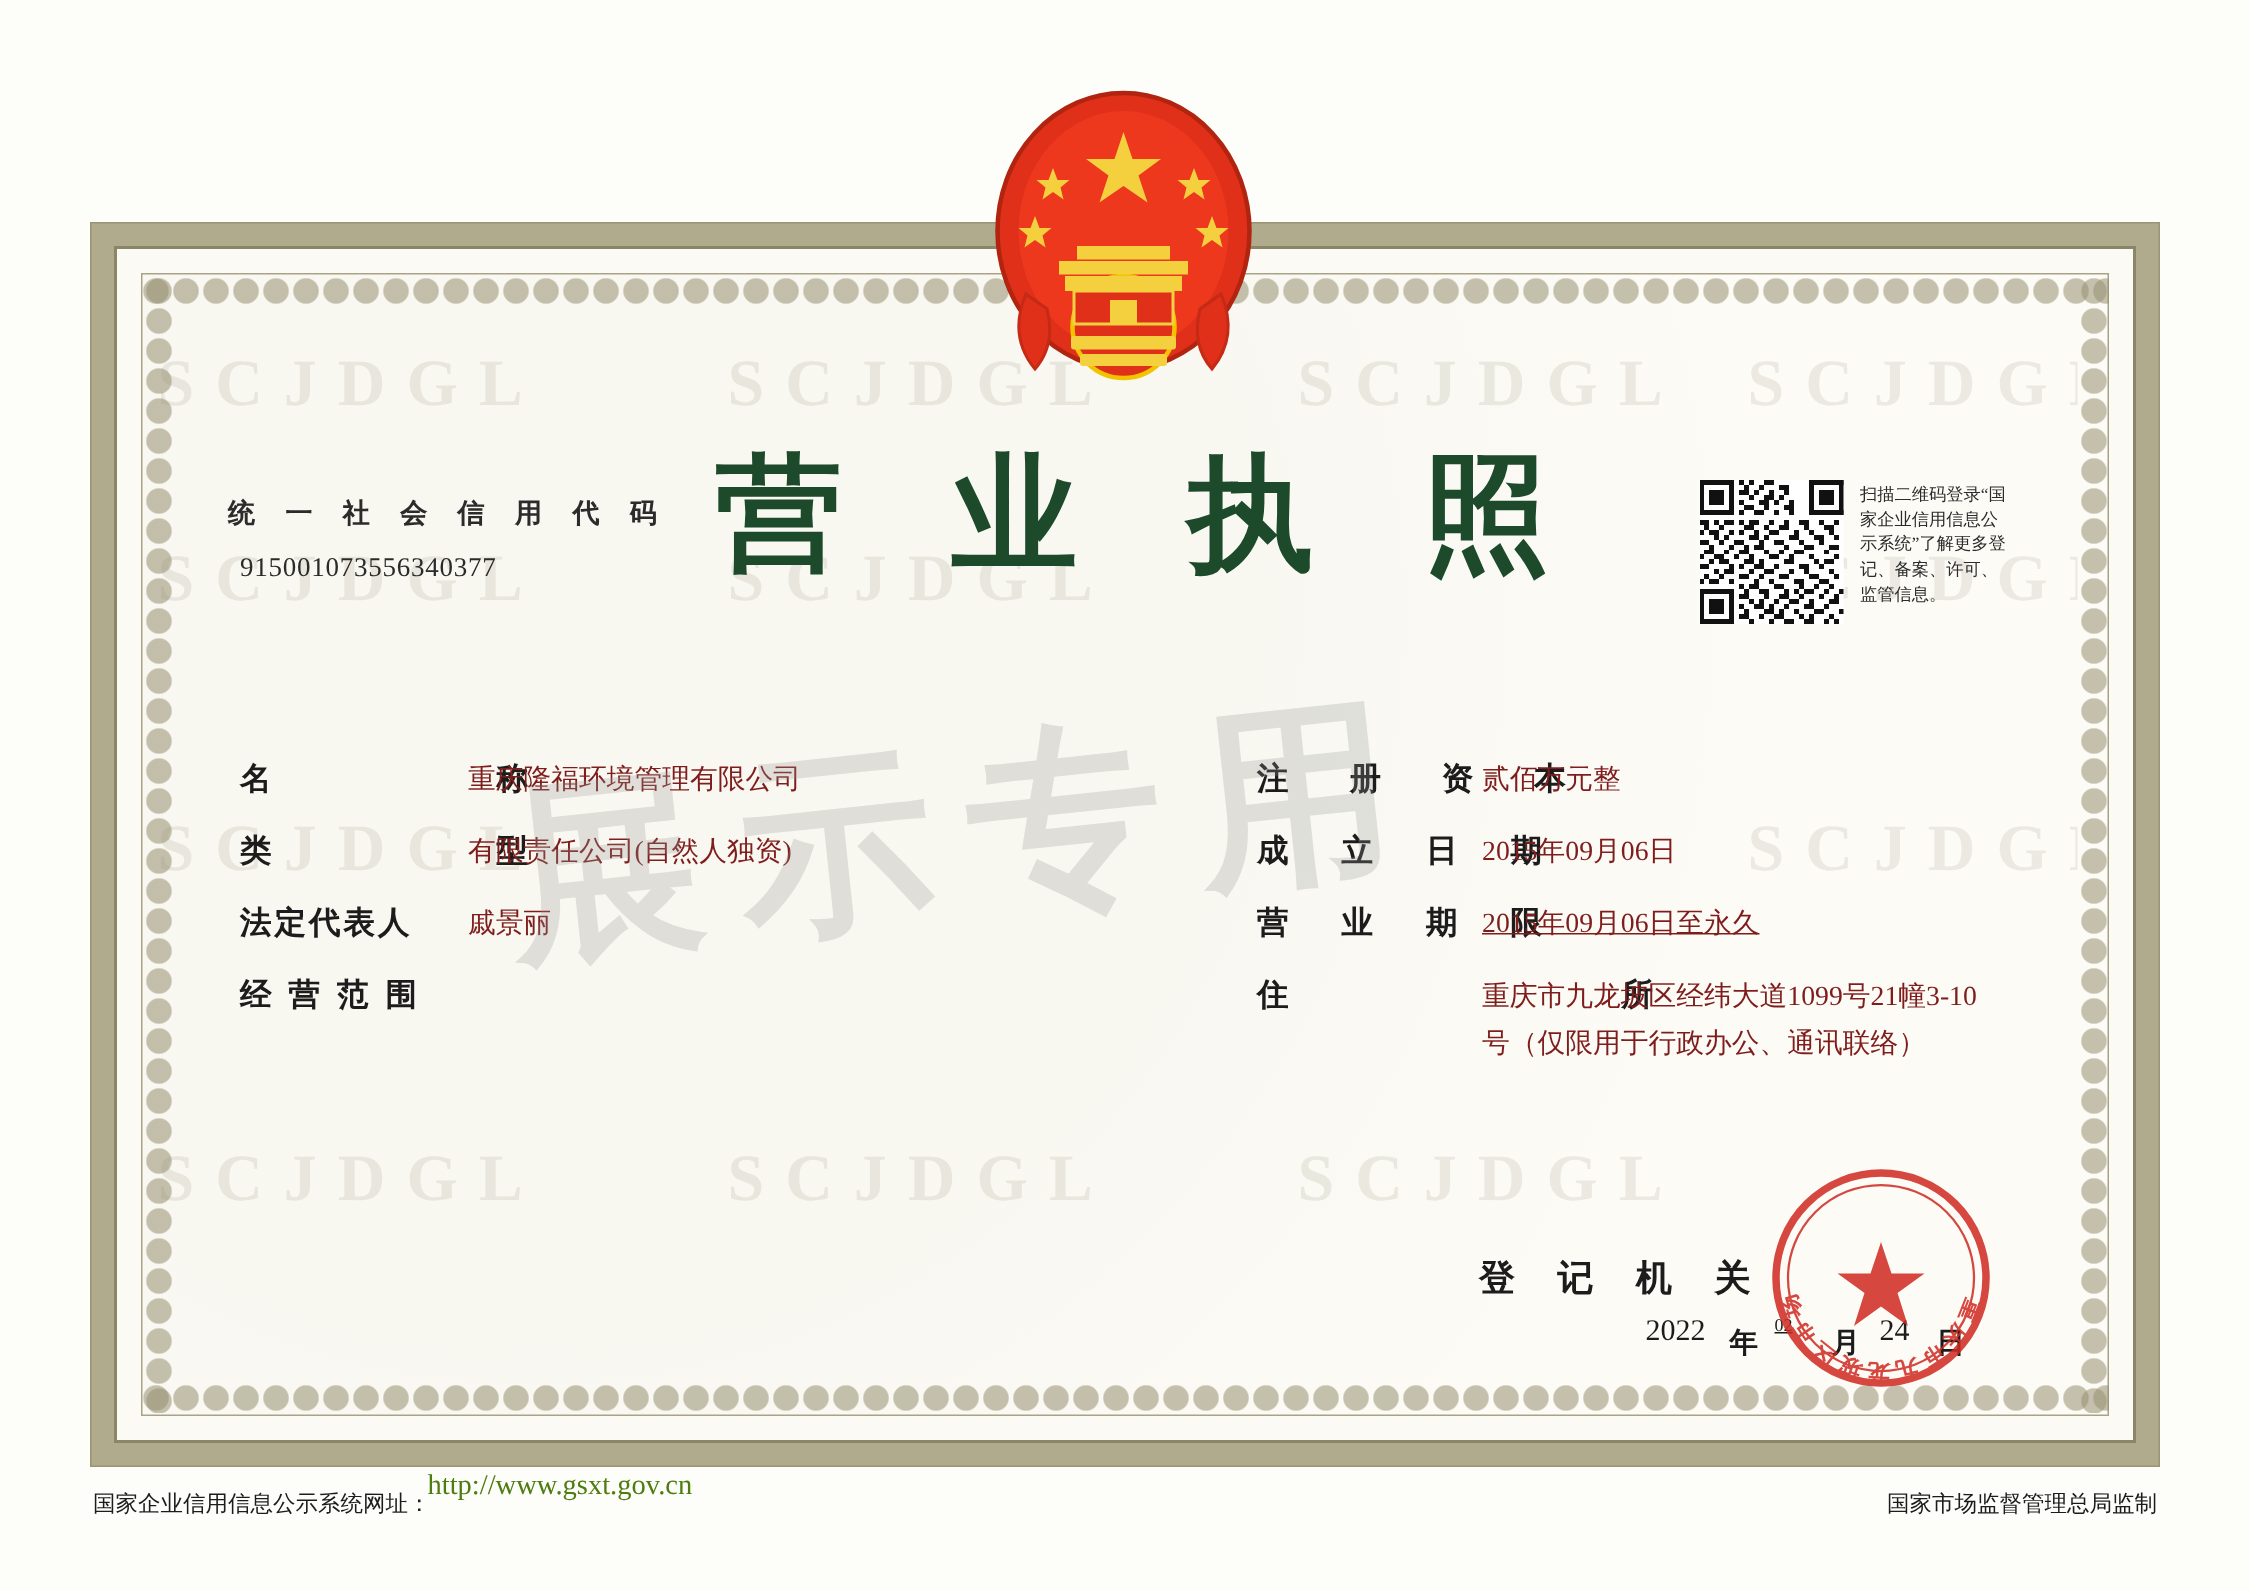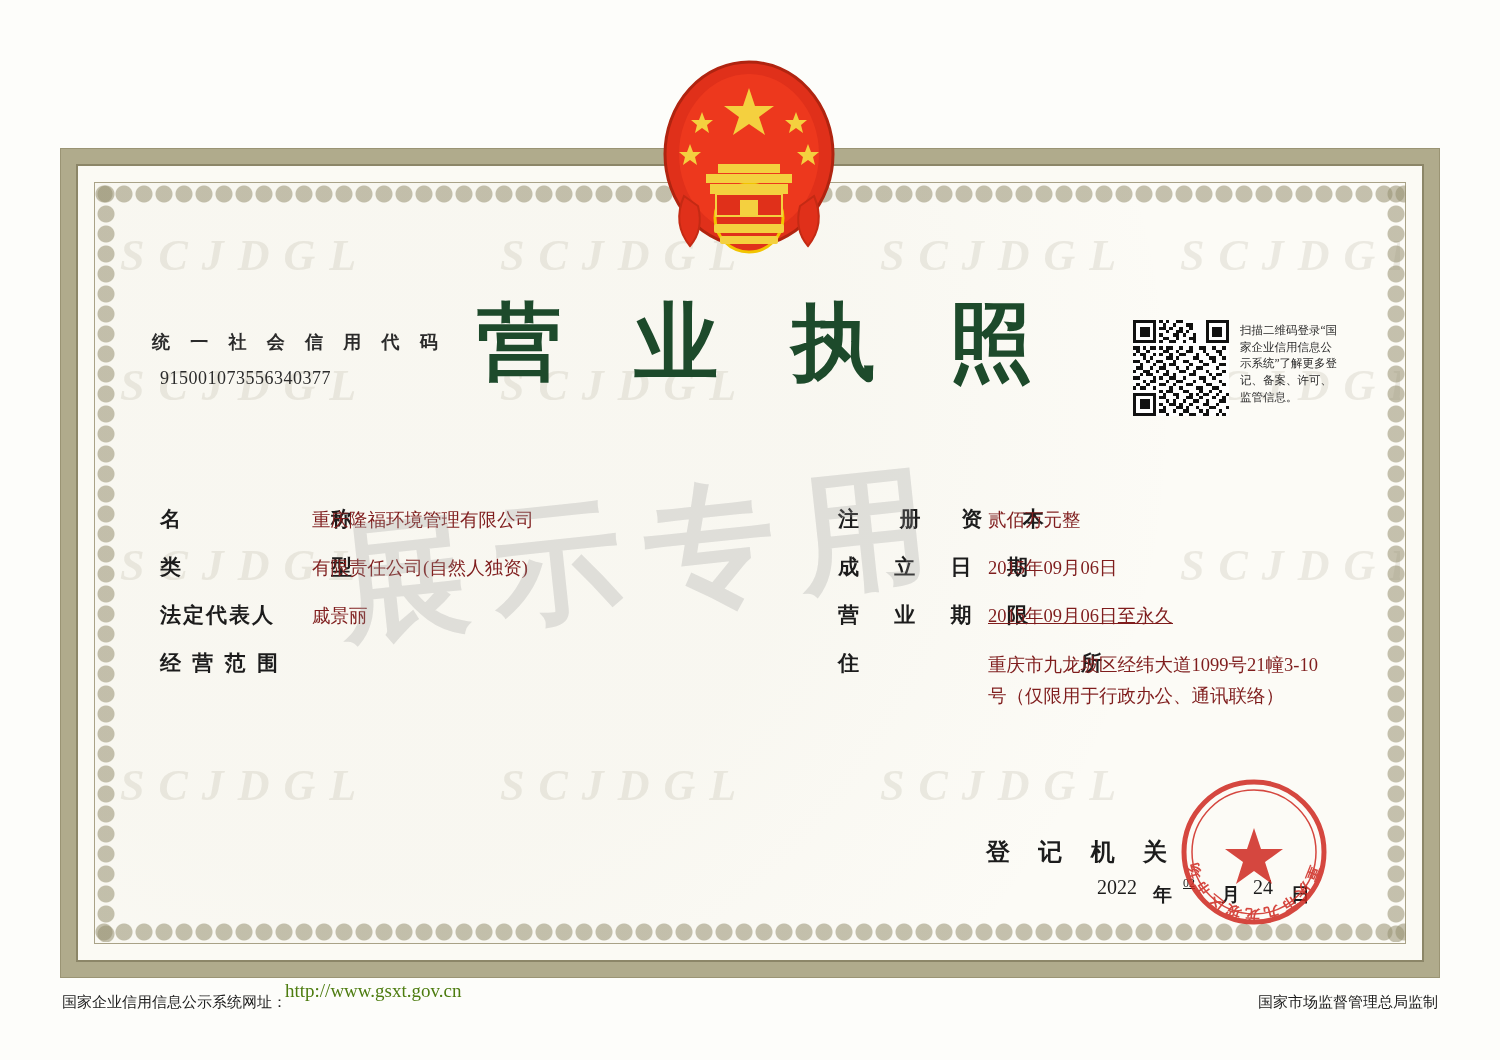--- a/index.html
+++ b/index.html
@@ -79,25 +79,24 @@
       radial-gradient(circle at 10px 10px, rgba(150,144,112,0.55) 0 8px, rgba(255,255,255,0) 9px);
     background-size: 20px 20px;
     pointer-events: none;
   }
   .scallop-left { left: 96px; }
   .scallop-right { left: 1386px; }
 
   
   .ghost-pattern {
     position: absolute;
-    left: 100px; top: 200px;
+    left: 85px; top: 200px;
     width: 1300px; height: 730px;
     pointer-events: none;
     overflow: hidden;
-    font-style: italic;
   }
   .ghost-row {
     position: absolute;
     white-space: nowrap;
     font-family: "Liberation Serif", serif;
     font-size: 44px;
     letter-spacing: 14px;
     color: rgba(150,146,120,0.16);
     font-weight: bold;
   }

